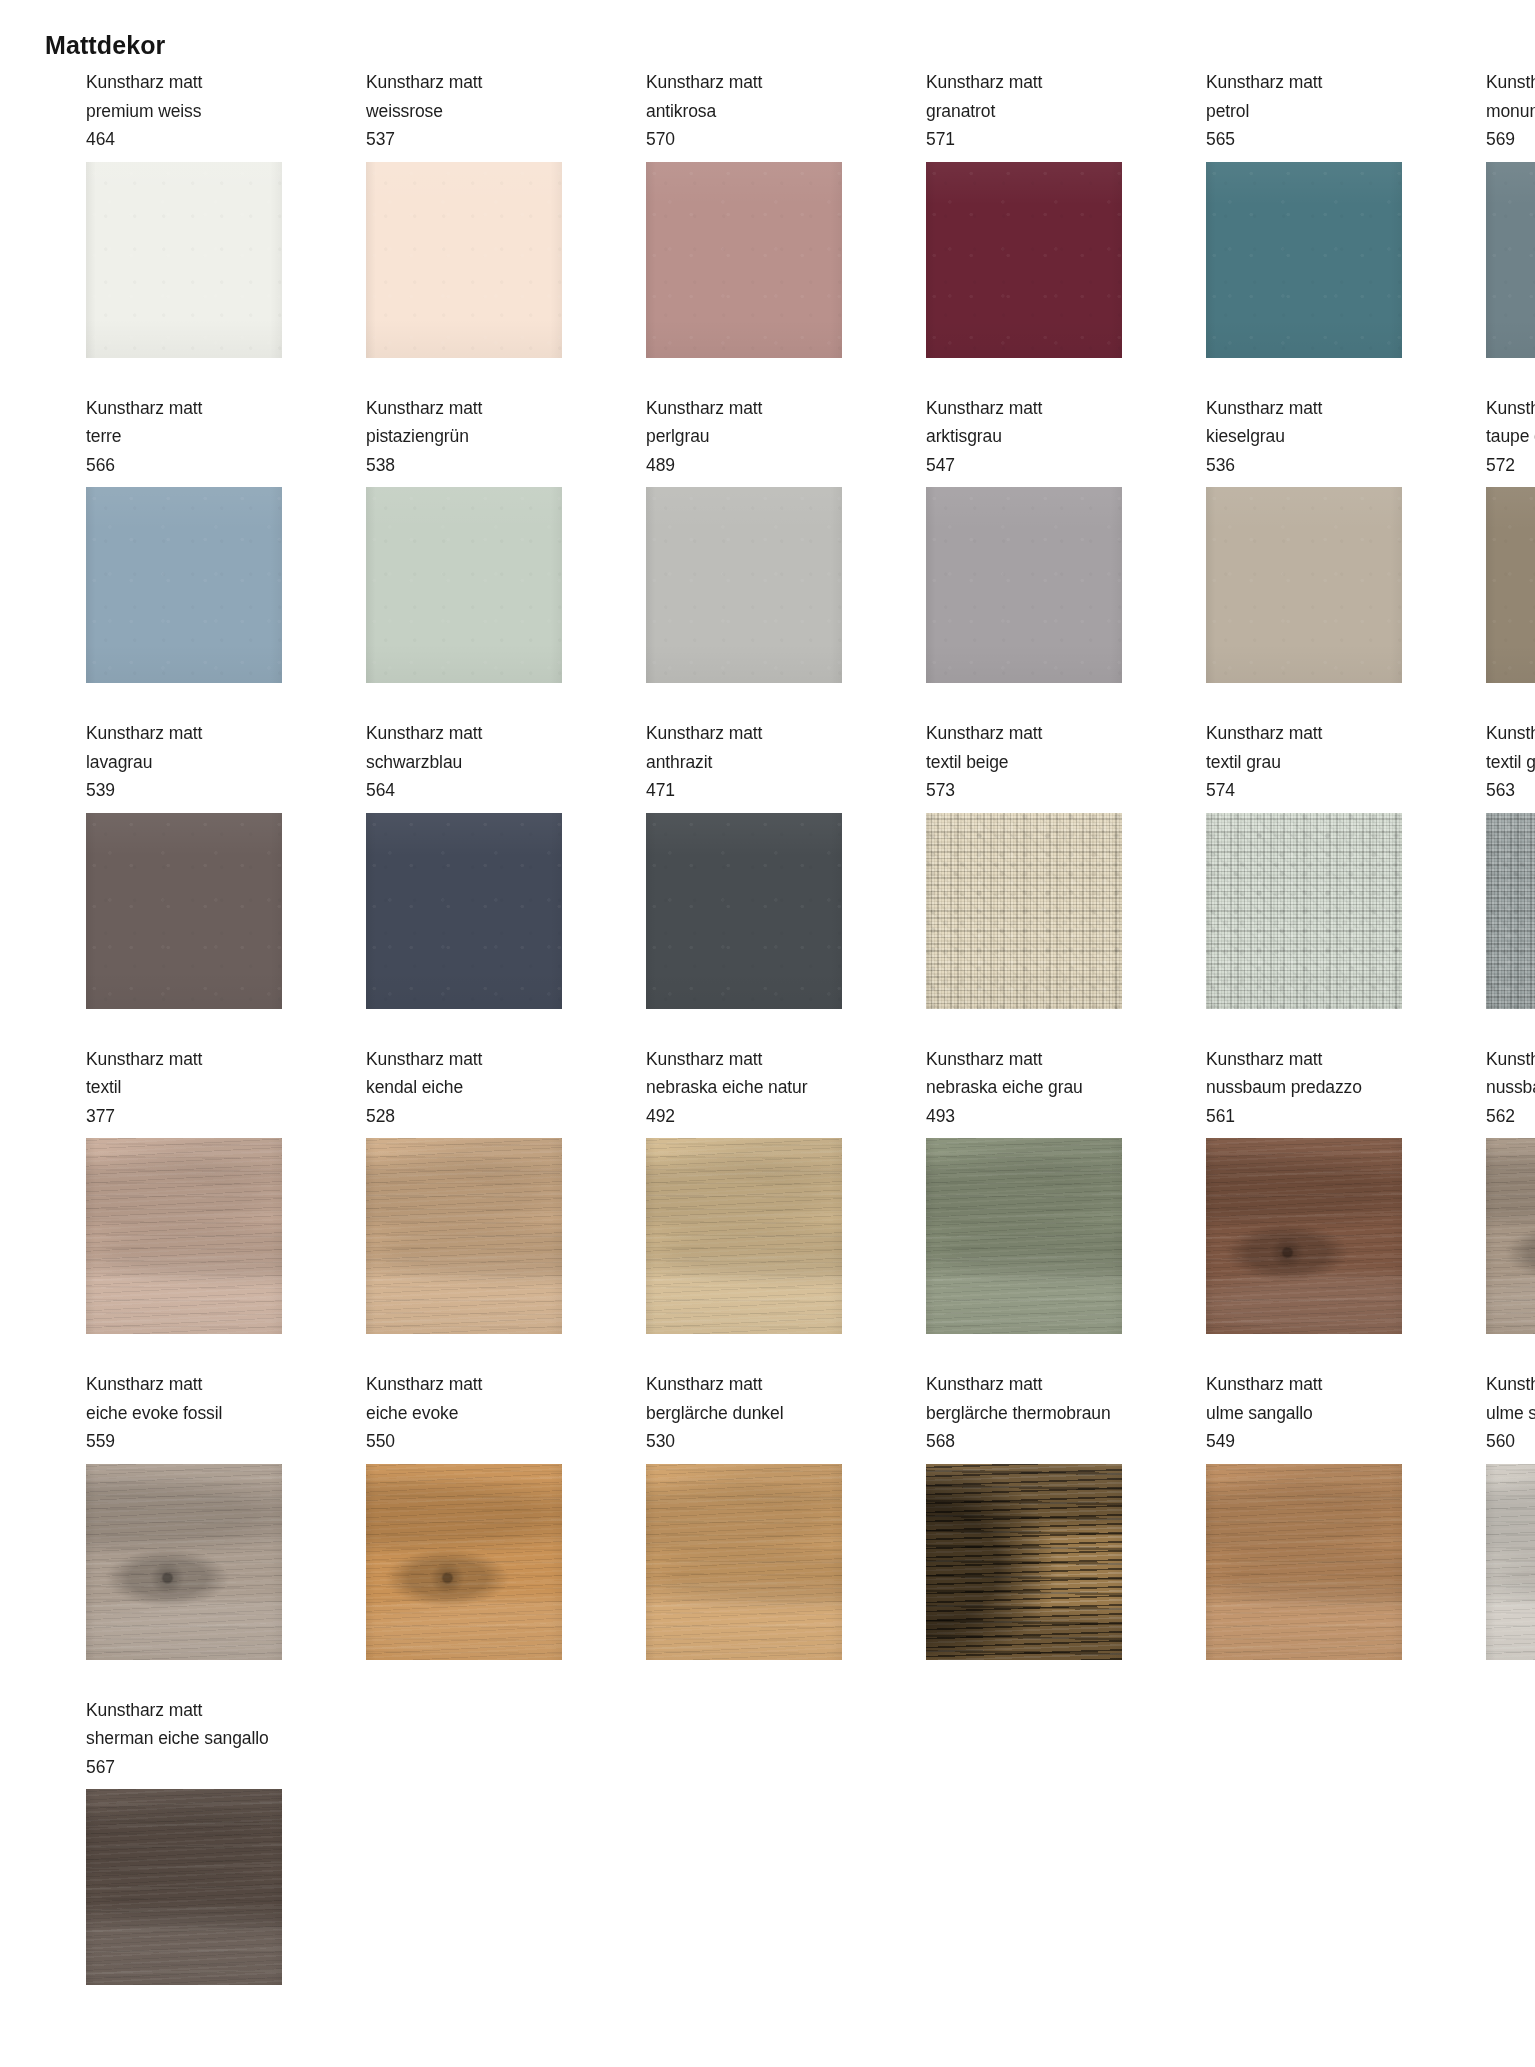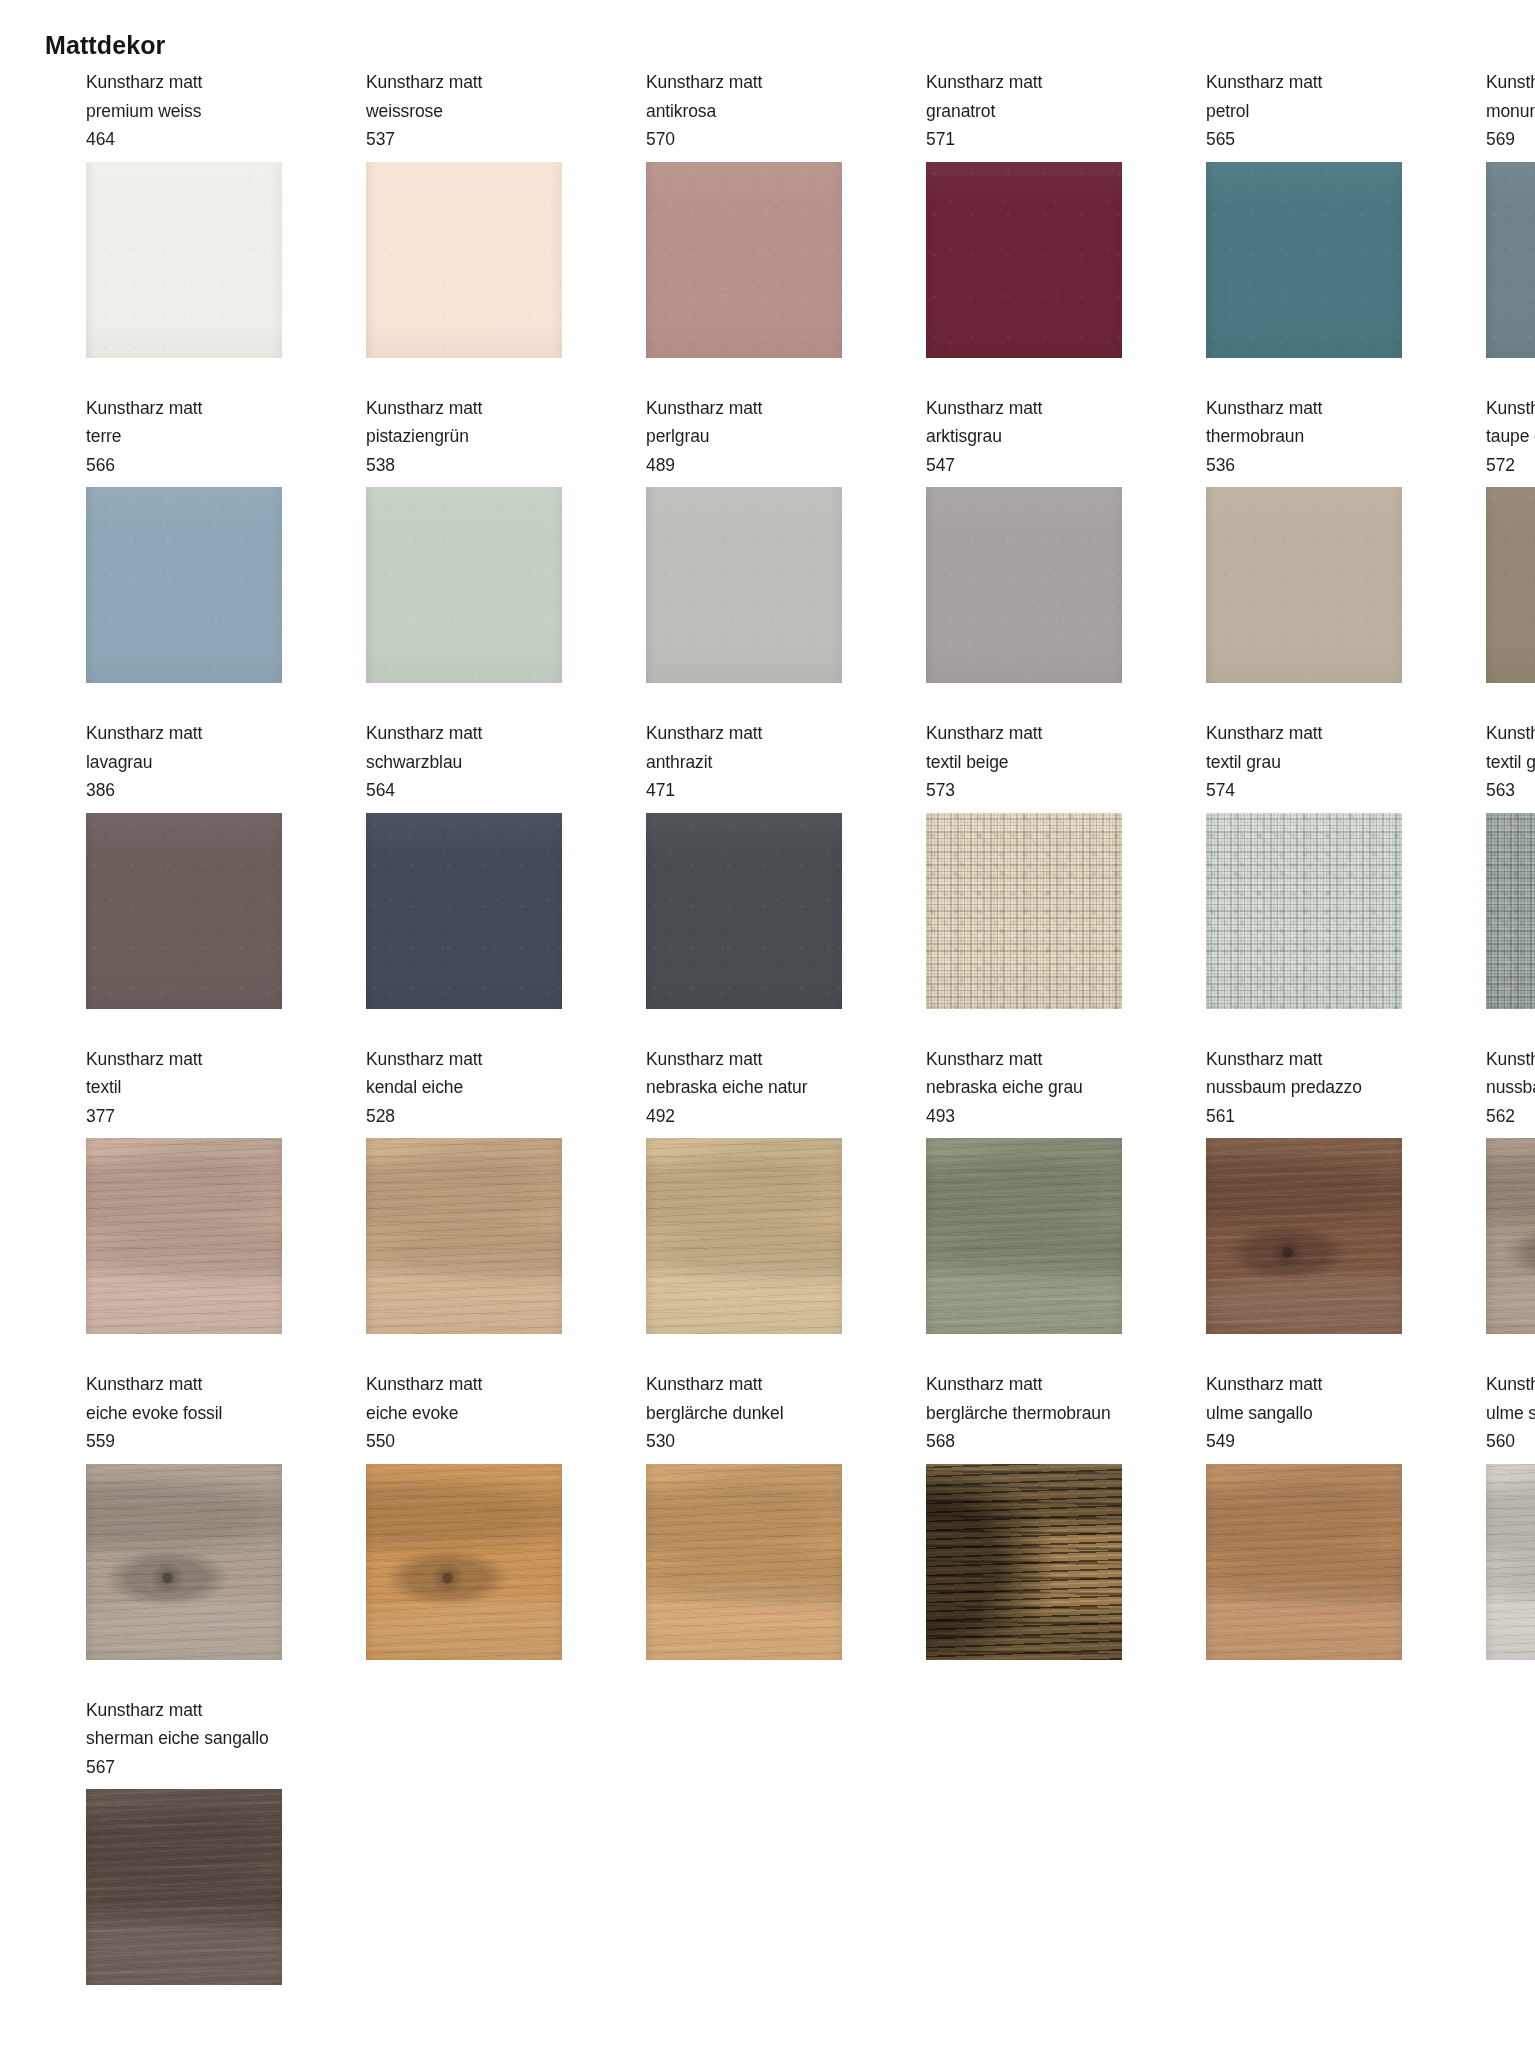--- a/index.html
+++ b/index.html
@@ -269,21 +269,21 @@
           <span class="ln">547</span>
         </div>
         <div class="swatch fin-solid" style="background: rgb(165, 161, 164);">
           <div class="tex"></div>
           <div class="tex2"></div>
         </div>
       </div>
       <div class="cell">
         <div class="cell-label">
           <span class="ln">Kunstharz matt</span>
-          <span class="ln">thermobraun</span>
+          <span class="ln">kieselgrau</span>
           <span class="ln">536</span>
         </div>
         <div class="swatch fin-solid" style="background: rgb(188, 177, 161);">
           <div class="tex"></div>
           <div class="tex2"></div>
         </div>
       </div>
       <div class="cell">
         <div class="cell-label">
           <span class="ln">Kunstharz matt</span>
@@ -292,21 +292,21 @@
         </div>
         <div class="swatch fin-solid" style="background: rgb(147, 134, 114);">
           <div class="tex"></div>
           <div class="tex2"></div>
         </div>
       </div>
       <div class="cell">
         <div class="cell-label">
           <span class="ln">Kunstharz matt</span>
           <span class="ln">lavagrau</span>
-          <span class="ln">386</span>
+          <span class="ln">539</span>
         </div>
         <div class="swatch fin-solid" style="background: rgb(107, 95, 92);">
           <div class="tex"></div>
           <div class="tex2"></div>
         </div>
       </div>
       <div class="cell">
         <div class="cell-label">
           <span class="ln">Kunstharz matt</span>
           <span class="ln">schwarzblau</span>

